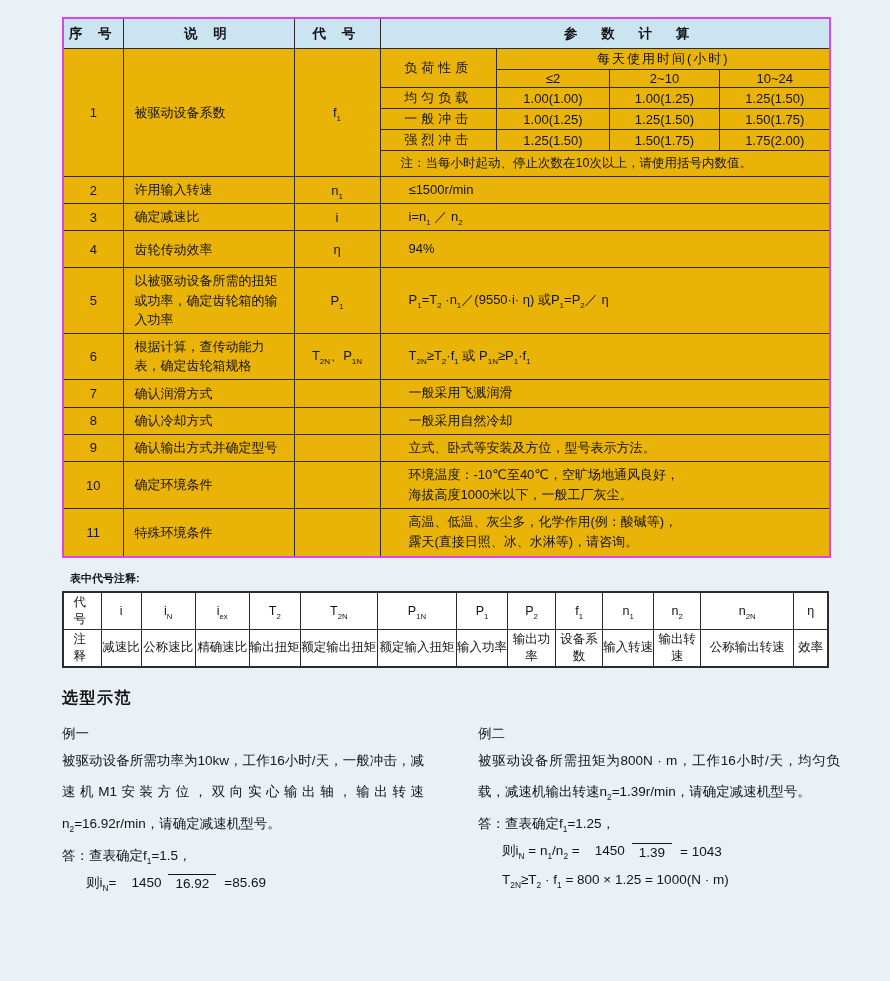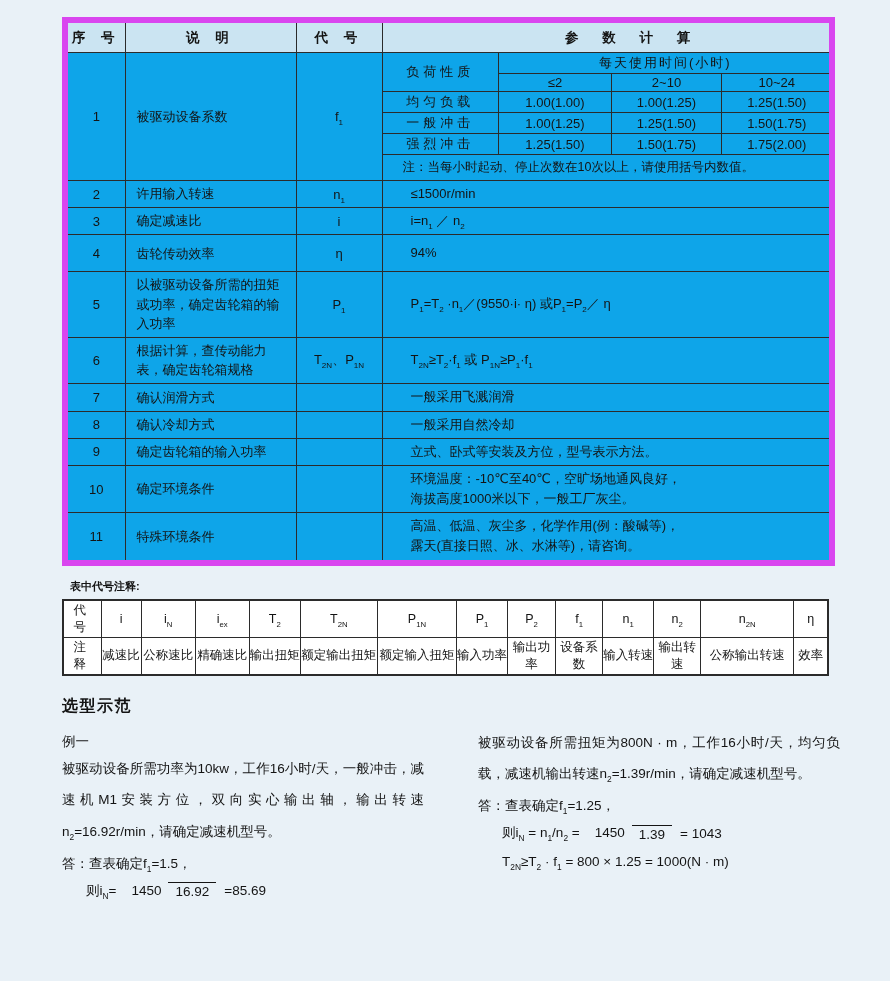--- a/index.html
+++ b/index.html
@@ -7,21 +7,21 @@
     position:relative;width:890px;height:981px;background:#e9f1f7;
     font-family:"Liberation Sans","DejaVu Sans",sans-serif;color:#141414;
     overflow:hidden;
   }
   .title{padding:13px 0 0 72px;font-size:16px;font-weight:bold;letter-spacing:1px;}
   .title .diamond{font-size:13px;margin-right:7px;position:relative;top:-1px;}
 
   
   table.main{
     margin:17px 0 12px 62px;width:767px;border-collapse:collapse;table-layout:fixed;
-    background:#0ea5e9;border:6px solid #d946ef;font-size:13px;
+    background:#eab308;border:2px solid #d946ef;font-size:13px;
   }
   table.main td{border:1px solid #2b2b2b;}
   tr.head td{background:#cbe4f2;height:27px;text-align:center;font-weight:bold;font-size:13.5px;}
   .ls5{letter-spacing:6px;}
   .ls9{letter-spacing:10px;text-indent:10px;padding-left:45px;}
   .c-no{text-align:center;}
   .c-desc{padding:3px 8px 3px 11px;line-height:1.5;}
   .c-code{text-align:center;}
   .c-param{padding:3px 8px 3px 28px;line-height:1.55;}
   .p0{padding:0;}
@@ -167,21 +167,21 @@
       <td class="c-param">一般采用飞溅润滑</td>
     </tr>
     <tr style="height:27px;">
       <td class="c-no">8</td>
       <td class="c-desc">确认冷却方式</td>
       <td class="c-code"></td>
       <td class="c-param">一般采用自然冷却</td>
     </tr>
     <tr style="height:25px;">
       <td class="c-no">9</td>
-      <td class="c-desc">确定齿轮箱的输入功率</td>
+      <td class="c-desc">确认输出方式并确定型号</td>
       <td class="c-code"></td>
       <td class="c-param">立式、卧式等安装及方位，型号表示方法。</td>
     </tr>
     <tr style="height:44px;">
       <td class="c-no">10</td>
       <td class="c-desc">确定环境条件</td>
       <td class="c-code"></td>
       <td class="c-param">环境温度：-10℃至40℃，空旷场地通风良好，<br>海拔高度1000米以下，一般工厂灰尘。</td>
     </tr>
     <tr style="height:45px;">
@@ -261,20 +261,21 @@
         <span class="frac">
           <span class="num">1450</span>
           <span class="den">16.92</span>
         </span>
         <span class="f-post">=85.69</span>
       </div>
 
     </div>
 
     <div class="example">
+      <div class="ex-label">例二</div>
       <div class="ex-body">被驱动设备所需扭矩为800N · m，工作16小时/天，均匀负载，减速机输出转速n<sub>2</sub>=1.39r/min，请确定减速机型号。</div>
       <div class="ex-ans">答：查表确定f<sub>1</sub>=1.25，</div>
       <div class="formula">
         <span class="f-pre">则i<sub>N</sub> = n<sub>1</sub>/n<sub>2</sub> =</span>
         <span class="frac">
           <span class="num">1450</span>
           <span class="den">1.39</span>
         </span>
         <span class="f-post">= 1043</span>
       </div>

